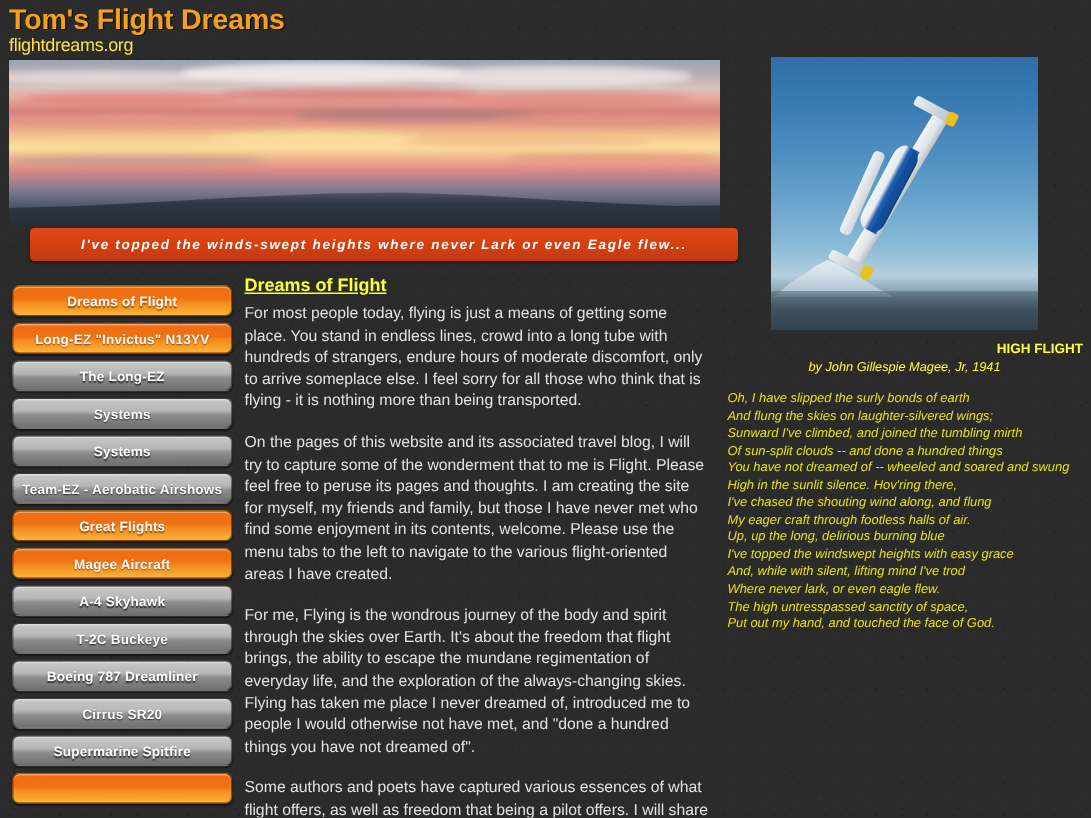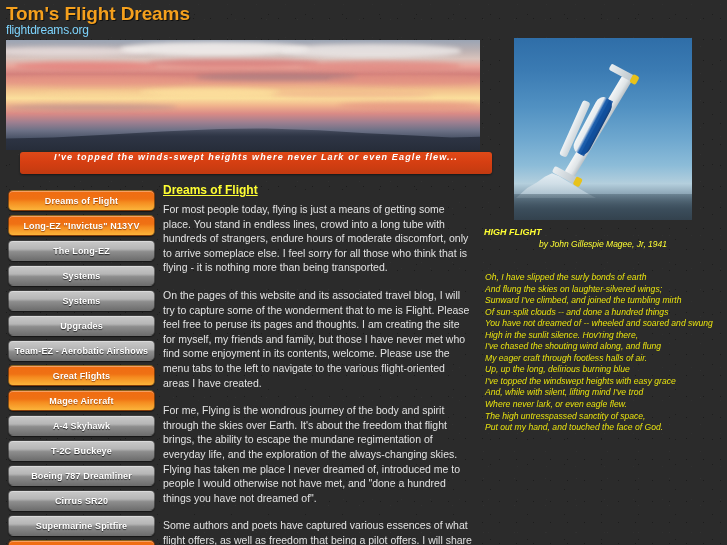--- a/index.html
+++ b/index.html
@@ -26,21 +26,21 @@
   #site-title {
     font-size: 19px;
     font-weight: bold;
     color: #f5a01d;
     letter-spacing: -0.1px;
     line-height: 21px;
     text-shadow: 1px 1px 0 rgba(0,0,0,0.6);
   }
   #site-subtitle {
     font-size: 12px;
-    color: #7dd3fc;
+    color: #fde047;
     line-height: 14px;
     margin-top: -1px;
     letter-spacing: -0.2px;
   }
 
   
   #banner-photo {
     position: absolute;
     left: 6px; top: 40px;
     width: 474px; height: 110px;
@@ -77,20 +77,21 @@
   }
 
   
   #quote-bar {
     position: absolute;
     left: 20px; top: 152px;
     width: 472px; height: 22px;
     background: linear-gradient(to bottom, #e04a18 0%, #d63f12 45%, #c23a10 100%);
     border-radius: 3px;
     display: flex;
+    align-items: center;
     justify-content: center;
     box-shadow: 0 1px 2px rgba(0,0,0,0.45);
   }
   #quote-bar-text {
     font-size: 9px;
     font-weight: bold;
     font-style: italic;
     color: #ffffff;
     letter-spacing: 1.15px;
     white-space: nowrap;
@@ -227,37 +228,36 @@
   .plane .tip-y1 { left: 0px; top: 62px; }
   .plane .tip-y2 { right: 0px; top: 64px; }
   .plane .stripe {
     position: absolute; left: 30px; top: 55px;
     width: 62px; height: 4px;
     background: #0f4e9c;
     opacity: 0.85;
   }
 
   #photo-caption-title {
-    text-align: left;
+    text-align: right;
     font-size: 9px;
     font-weight: bold;
-    font-style: italic;
     color: #ffff33;
     margin-top: 6px;
     line-height: 12px;
   }
   #photo-caption-credit {
     text-align: center;
     font-size: 8.5px;
     font-style: italic;
     color: #ffff33;
     line-height: 12px;
   }
   #poem {
-    margin-top: 22px;
+    margin-top: 10px;
     padding-left: 1px;
   }
   #poem .poem-line {
     font-size: 8.6px;
     font-style: italic;
     color: #e8e20f;
     line-height: 11.55px;
     white-space: nowrap;
   }
 </style>
@@ -299,23 +299,20 @@
       <span>Long-EZ "Invictus" N13YV</span>
     </div>
     <div class="nav-button gray">
       <span>The Long-EZ</span>
     </div>
     <div class="nav-button gray">
       <span>Systems</span>
     </div>
     <div class="nav-button gray">
       <span>Systems</span>
-    </div>
-    <div class="nav-button gray">
-      <span>Upgrades</span>
     </div>
     <div class="nav-button gray">
       <span>Team-EZ - Aerobatic Airshows</span>
     </div>
     <div class="nav-button orange">
       <span>Great Flights</span>
     </div>
     <div class="nav-button orange">
       <span>Magee Aircraft</span>
     </div>

